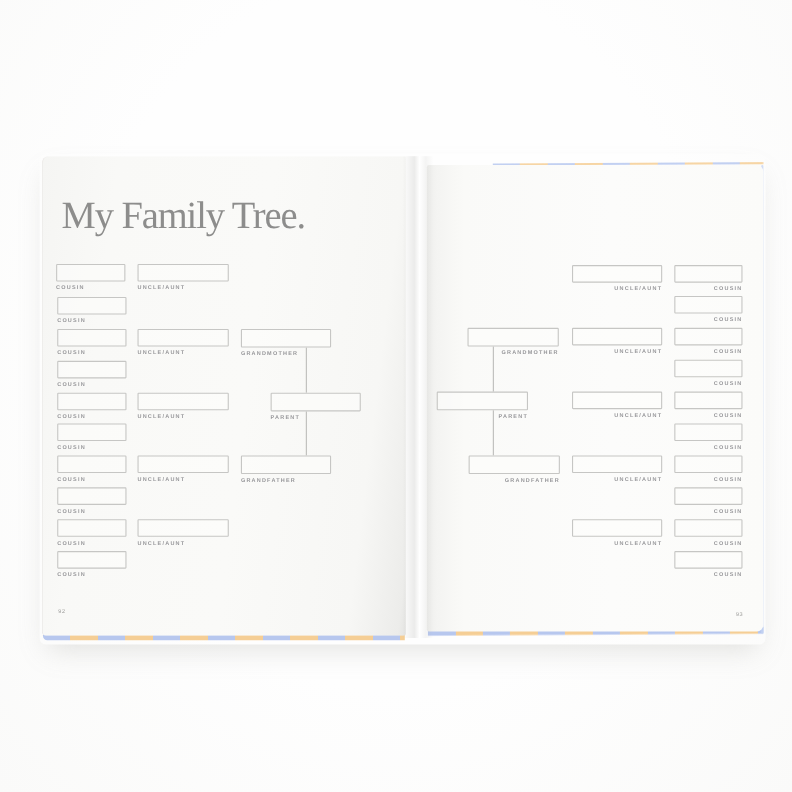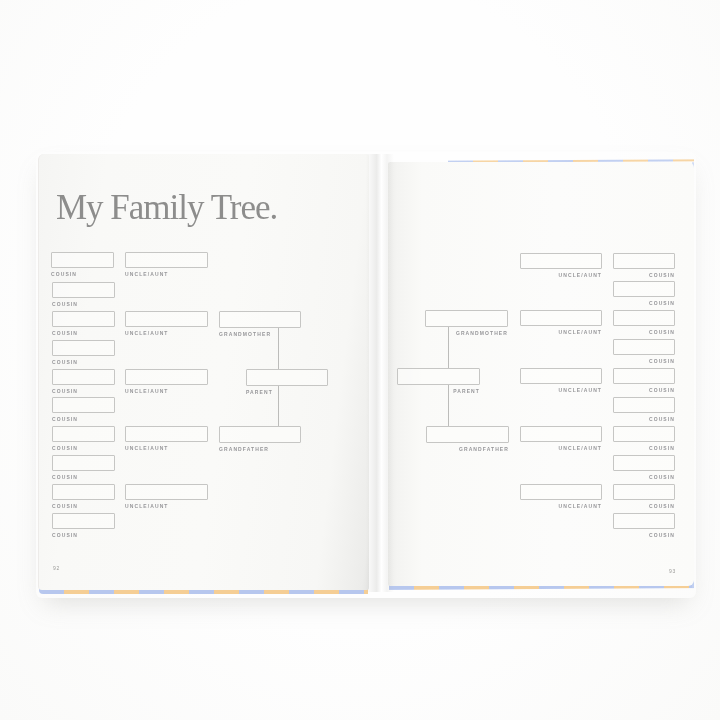--- a/index.html
+++ b/index.html
@@ -4,21 +4,21 @@
 <style>
   html,body{margin:0;padding:0;}
   body{
     width:720px;height:720px;
     background:radial-gradient(ellipse at 50% 42%, #fefefe 55%, #fafaf9 100%);
     font-family:"Liberation Sans",sans-serif;
     overflow:hidden;
   }
   .scene{position:relative;width:720px;height:720px;}
   .book{
-    position:absolute;left:36px;top:152px;width:660px;height:446px;
+    position:absolute;left:36px;top:140px;width:660px;height:446px;
     box-shadow:0 12px 24px -8px rgba(150,150,145,0.28);
     border-radius:6px;
   }
   
   .stripe{
     position:absolute;
     background:repeating-linear-gradient(90deg,#b4c5ee 0 25px,#f5cc90 25px 50px);
     filter:blur(0.4px);
     opacity:0.95;
   }

